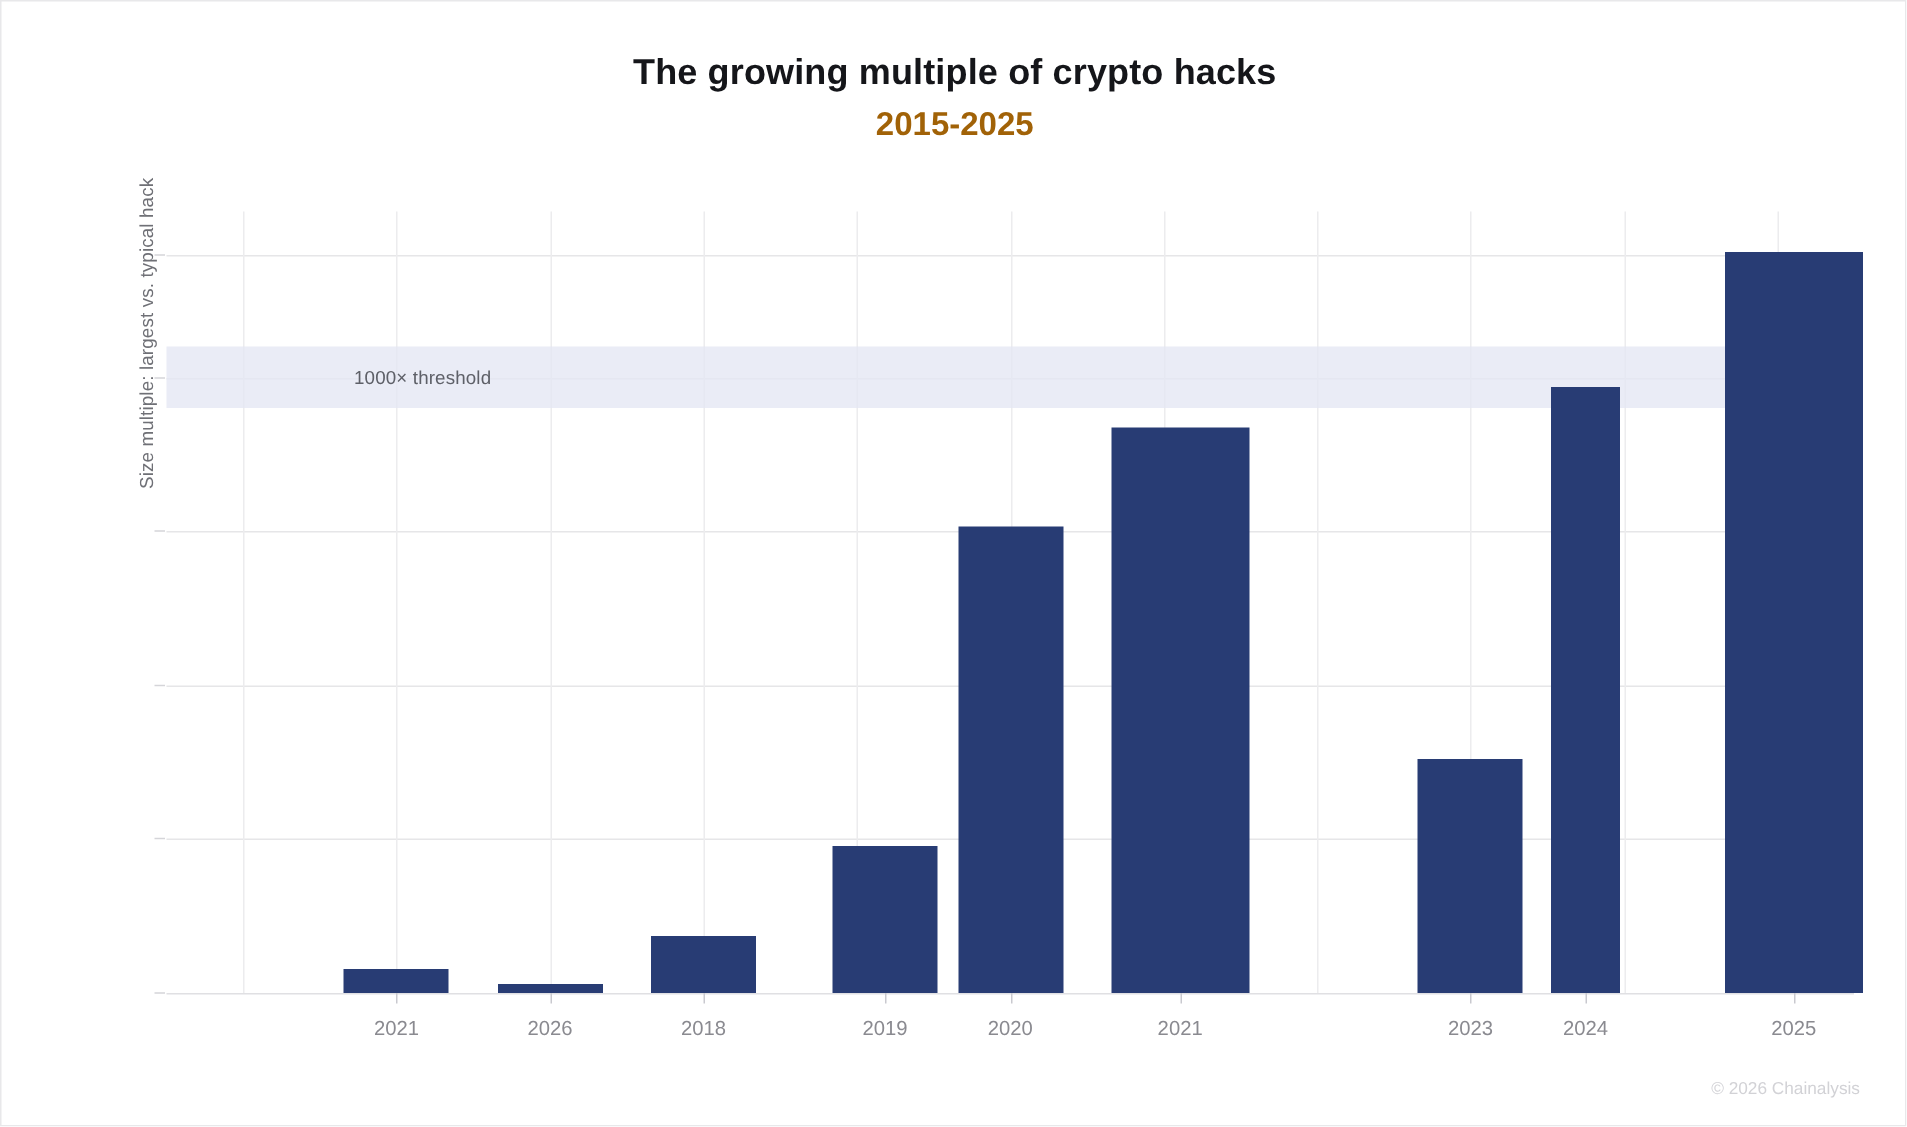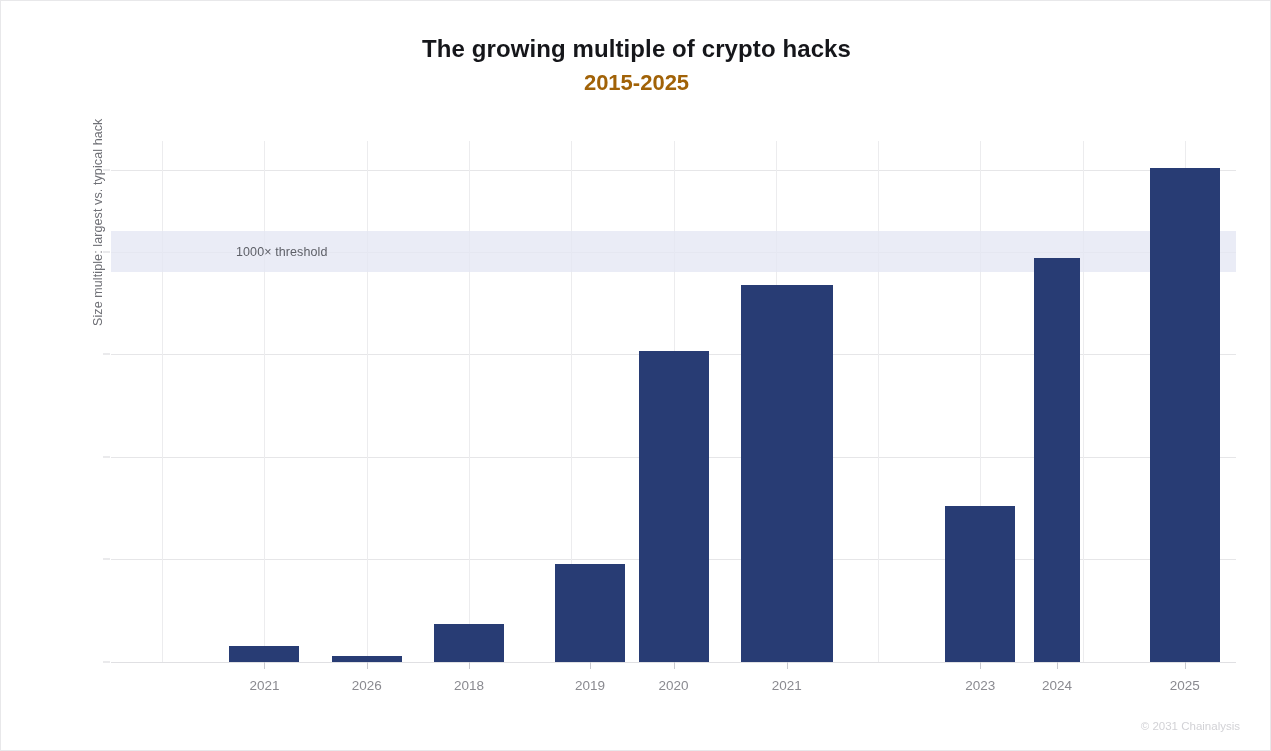--- a/index.html
+++ b/index.html
@@ -237,22 +237,22 @@
         <div class="bar-slot" style="left: 834.318px; width: 70px;">
           <div class="bar" title="380×" style="height: 155.89px; background: rgb(40, 60, 116);"></div>
           <div class="xtick-mark"></div>
           <div class="xlabel">2023</div>
         </div>
         <div class="bar-slot" style="left: 923px; width: 46px;">
           <div class="bar" title="985×" style="height: 404.083px; background: rgb(40, 60, 116);"></div>
           <div class="xtick-mark"></div>
           <div class="xlabel">2024</div>
         </div>
-        <div class="bar-slot" style="left: 1038.86px; width: 70px;">
+        <div class="bar-slot" style="left: 1038.86px; width: 92px;">
           <div class="bar" title="1205×" style="height: 494.335px; background: rgb(40, 60, 116);"></div>
           <div class="xtick-mark"></div>
           <div class="xlabel">2025</div>
         </div>
       </div>
   </div>
 
-  <div class="footer-credit">© 2031 Chainalysis</div>
+  <div class="footer-credit">© 2026 Chainalysis</div>
 </div>
 
 </body></html>

